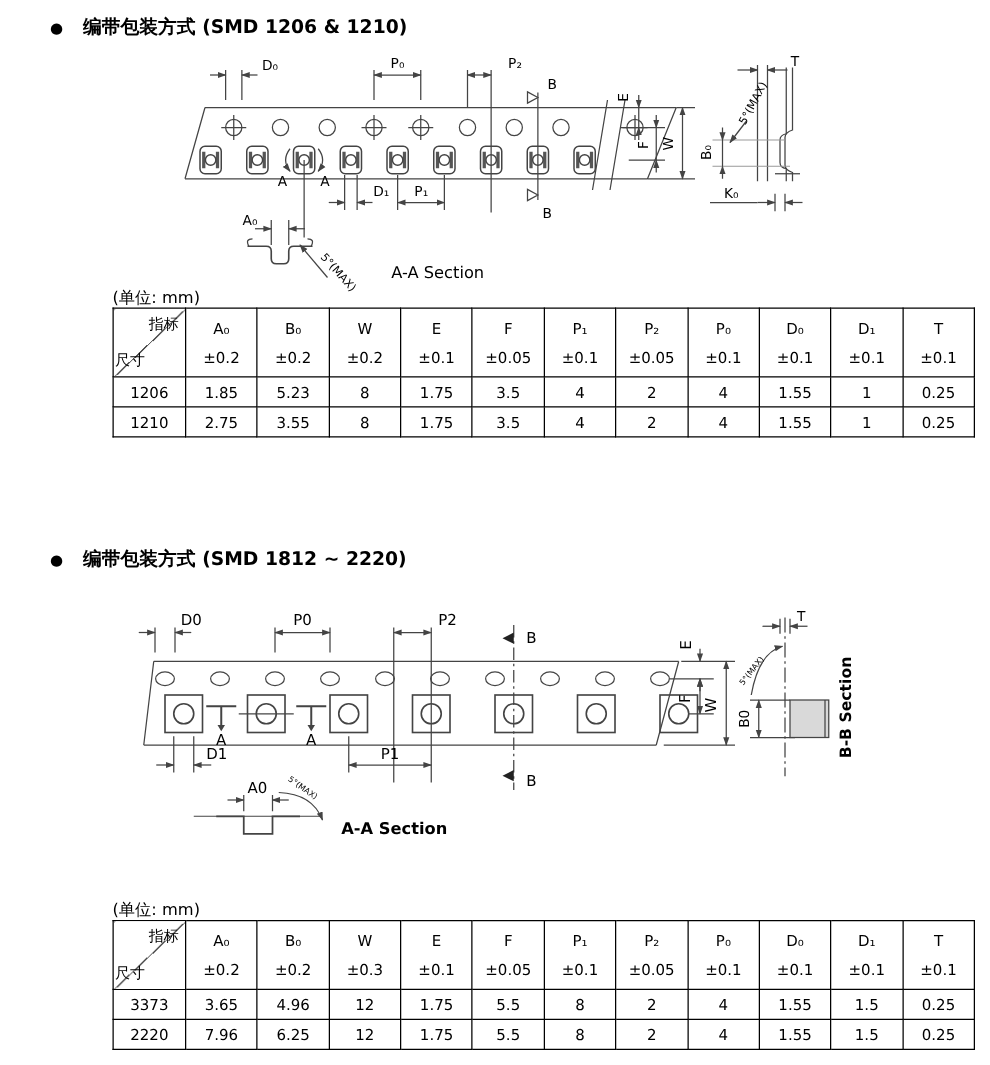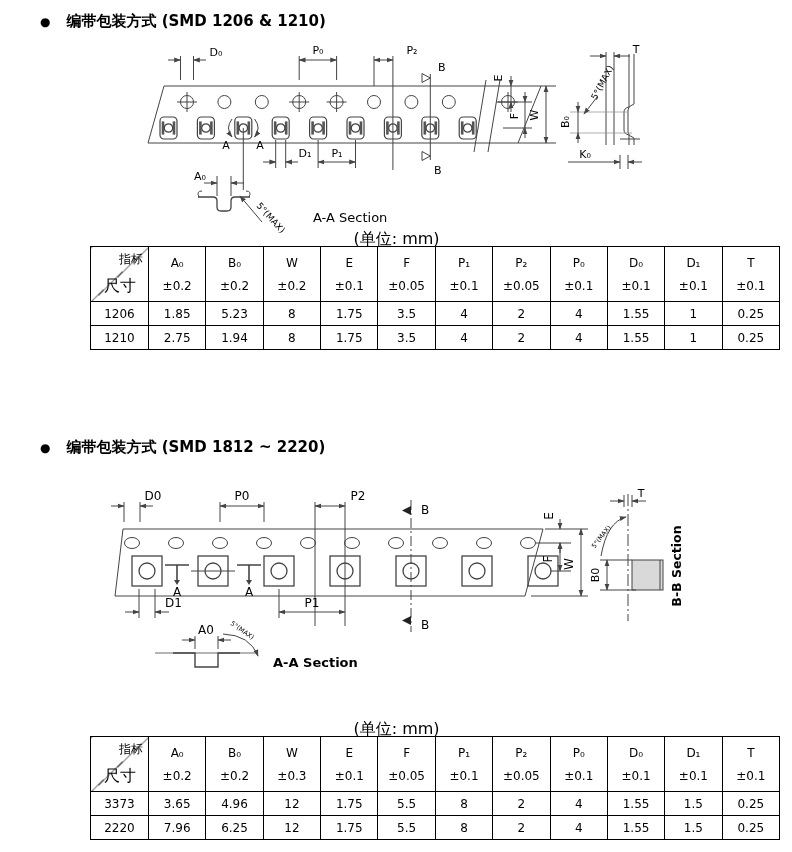--- a/index.html
+++ b/index.html
@@ -1,28 +1,28 @@
 <!DOCTYPE html>
 <html><head>
 <meta charset="utf-8">
 <style>
   html,body{margin:0;padding:0}
   body{width:792px;height:852px;background:#fff;position:relative;overflow:hidden;
        font-family:"DejaVu Sans","Liberation Sans",sans-serif;color:#000}
   .abs{position:absolute}
   .sec-title{display:flex;align-items:center;gap:16px;font-weight:bold;font-size:15px}
   .bullet{font-size:12px;line-height:1}
-  .unit{width:613px;text-align:center;font-size:16px}
+  .unit{width:613px;text-align:left;font-size:13px}
   table.spec{border-collapse:collapse;table-layout:fixed;width:690px;font-size:12px}
   table.spec td{border:1px solid #000;text-align:center;padding:0;height:23px;vertical-align:middle}
   table.spec tr.h td{height:54px}
   td.corner{position:relative;
     background:linear-gradient(to bottom right,#fff 49.4%,#444 49.4%,#444 50.6%,#fff 50.6%)}
   .c-top{position:absolute;top:4px;right:5px;font-size:12px}
-  .c-bot{position:absolute;bottom:4px;left:13px;font-size:16px}
+  .c-bot{position:absolute;bottom:4px;left:1px;font-size:12px}
   td.hd .sym{margin-bottom:9px}
   svg{overflow:visible}
   svg text{fill:#000;stroke:none;font-family:"DejaVu Sans","Liberation Sans",sans-serif}
   .dl{font-size:11px}
   .dl12{font-size:12px}
   .ang{font-size:9px}
   .tiny{font-size:6.5px}
   .secl{font-size:13px}
   .seclb{font-size:13px;font-weight:bold}
   .seclv{font-size:12.5px;font-weight:bold}
@@ -243,21 +243,21 @@
     <td>4</td>
     <td>2</td>
     <td>4</td>
     <td>1.55</td>
     <td>1</td>
     <td>0.25</td>
   </tr>
   <tr>
     <td>1210</td>
     <td>2.75</td>
-    <td>1.94</td>
+    <td>3.55</td>
     <td>8</td>
     <td>1.75</td>
     <td>3.5</td>
     <td>4</td>
     <td>2</td>
     <td>4</td>
     <td>1.55</td>
     <td>1</td>
     <td>0.25</td>
   </tr>

